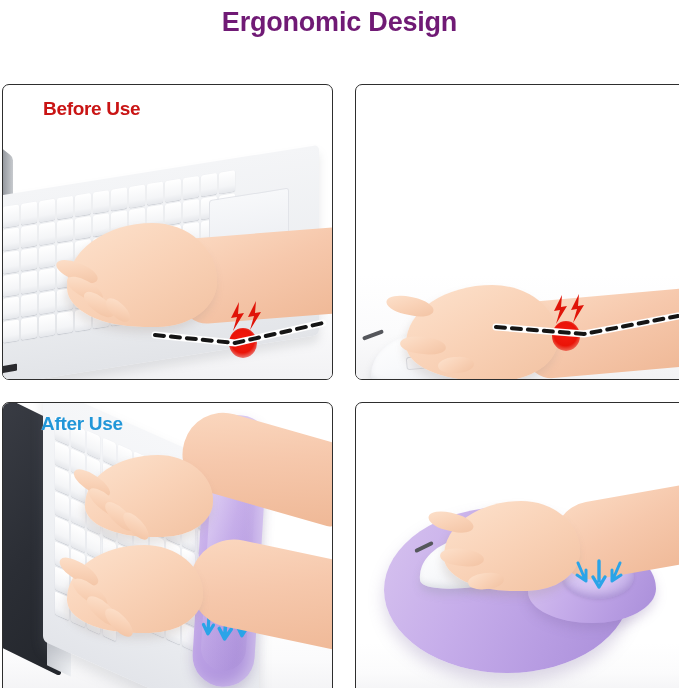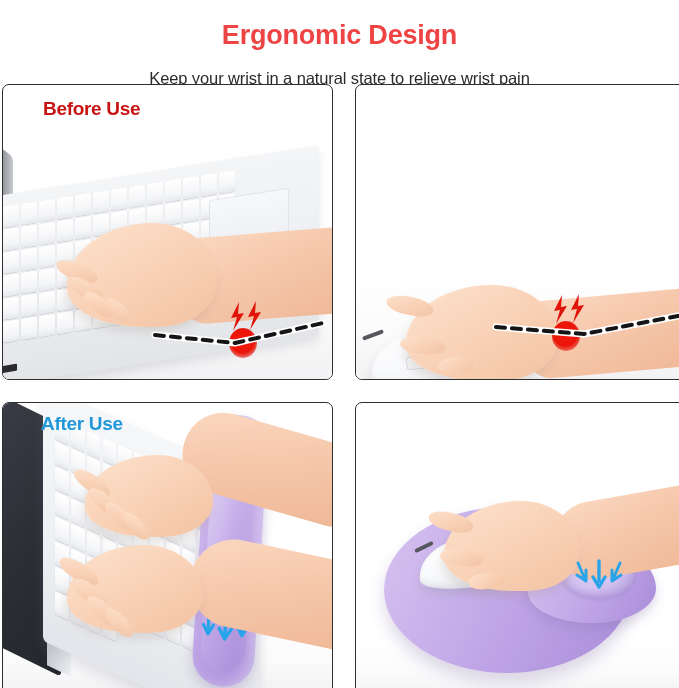--- a/index.html
+++ b/index.html
@@ -17,24 +17,24 @@
 
   
   .header {
     width: 679px;
     padding-top: 4px;
     text-align: center;
   }
   .main-title {
     font-size: 27px;
     font-weight: bold;
-    color: #ef4444;
+    color: #701a75;
     letter-spacing: -0.2px;
     line-height: 34px;
-    margin: 14px;
+    margin: 1px;
   }
   .sub-title {
     font-size: 16.5px;
     color: #2b2b2b;
     font-weight: normal;
     line-height: 24px;
     margin: 3px 0 0 0;
     letter-spacing: -0.1px;
   }
 
@@ -263,21 +263,20 @@
   }
 
   
   .arrows { position: absolute; z-index: 30; }
 </style>
 </head>
 <body>
 
 <div class="header">
   <div class="main-title">Ergonomic Design</div>
-  <div class="sub-title">Keep your wrist in a natural state to relieve wrist pain</div>
 </div>
 
 <div class="grid">
 
   <div class="panel">
     <div class="scene">
       <div class="desk" style="top:150px"></div>
 
       <div class="kb-lid"></div>
       <div class="kb-laptop">

